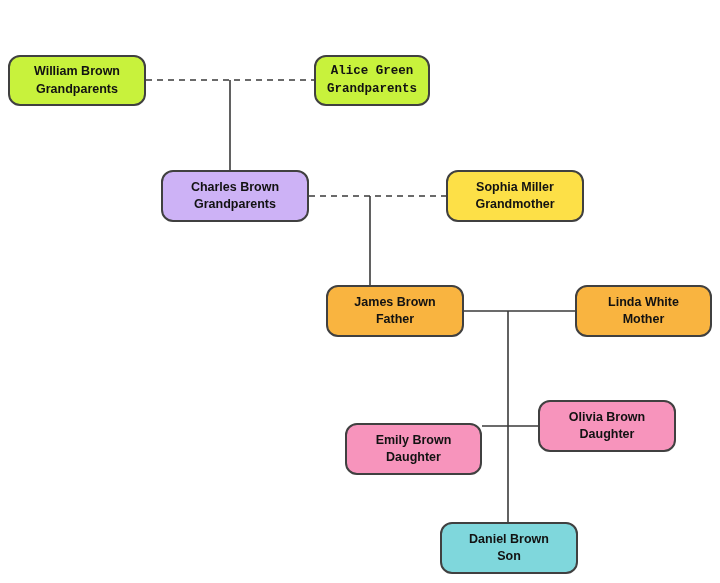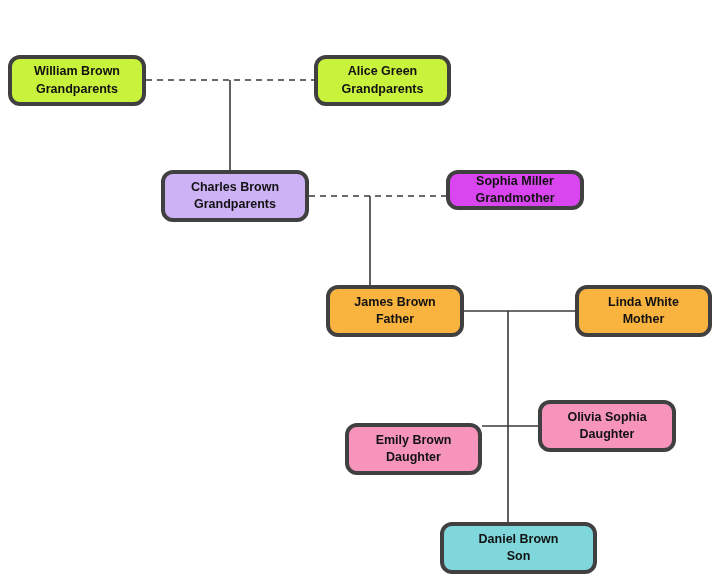--- a/index.html
+++ b/index.html
@@ -28,21 +28,21 @@
     position: absolute;
     left: 0;
     top: 0;
     width: 720px;
     height: 583px;
     z-index: 1;
   }
   .node {
     position: absolute;
     box-sizing: border-box;
-    border: 4px solid #404040;
+    border: 2px solid #404040;
     border-radius: 12px;
     display: flex;
     flex-direction: column;
     align-items: center;
     justify-content: center;
     text-align: center;
     z-index: 2;
     padding: 4px 6px;
   }
   .node .node-name,
@@ -68,53 +68,53 @@
     <line x1="439" y1="311" x2="575" y2="311" stroke="#3a3a3a" stroke-width="1.6"></line>
     <line x1="508" y1="311" x2="508" y2="522" stroke="#3a3a3a" stroke-width="1.6"></line>
     <line x1="482" y1="426" x2="538" y2="426" stroke="#3a3a3a" stroke-width="1.6"></line>
   </svg>
 
   <div class="node" style="left: 8px; top: 55px; width: 138px; height: 51px; background-color: rgb(200, 242, 60);">
     <div class="node-name">William Brown</div>
     <div class="node-role">Grandparents</div>
   </div>
 
-  <div class="node" style="left: 314px; top: 55px; width: 137px; height: 51px; background-color: rgb(200, 242, 60);">
+  <div class="node" style="left: 314px; top: 55px; width: 116px; height: 51px; background-color: rgb(200, 242, 60); font-family: Liberation Mono, monospace;">
     <div class="node-name">Alice Green</div>
     <div class="node-role">Grandparents</div>
   </div>
 
   <div class="node" style="left: 161px; top: 170px; width: 148px; height: 52px; background-color: rgb(205, 178, 246);">
     <div class="node-name">Charles Brown</div>
     <div class="node-role">Grandparents</div>
   </div>
 
-  <div class="node" style="left: 446px; top: 170px; width: 138px; height: 40px; background-color: #d946ef;">
+  <div class="node" style="left: 446px; top: 170px; width: 138px; height: 52px; background-color: #fde047;">
     <div class="node-name">Sophia Miller</div>
     <div class="node-role">Grandmother</div>
   </div>
 
   <div class="node" style="left: 301px; top: 285px; width: 138px; height: 52px; background-color: rgb(249, 180, 64); margin-left: 25px;">
     <div class="node-name">James Brown</div>
     <div class="node-role">Father</div>
   </div>
 
   <div class="node" style="left: 575px; top: 285px; width: 137px; height: 52px; background-color: rgb(249, 180, 64);">
     <div class="node-name">Linda White</div>
     <div class="node-role">Mother</div>
   </div>
 
   <div class="node" style="left: 345px; top: 423px; width: 137px; height: 52px; background-color: rgb(247, 148, 188);">
     <div class="node-name">Emily Brown</div>
     <div class="node-role">Daughter</div>
   </div>
 
   <div class="node" style="left: 538px; top: 400px; width: 138px; height: 52px; background-color: rgb(247, 148, 188);">
-    <div class="node-name">Olivia Sophia</div>
+    <div class="node-name">Olivia Brown</div>
     <div class="node-role">Daughter</div>
   </div>
 
-  <div class="node" style="left: 440px; top: 522px; width: 157px; height: 52px; background-color: rgb(127, 215, 220);">
+  <div class="node" style="left: 440px; top: 522px; width: 138px; height: 52px; background-color: rgb(127, 215, 220);">
     <div class="node-name">Daniel Brown</div>
     <div class="node-role">Son</div>
   </div>
 
 </div>
 
 </body></html>

